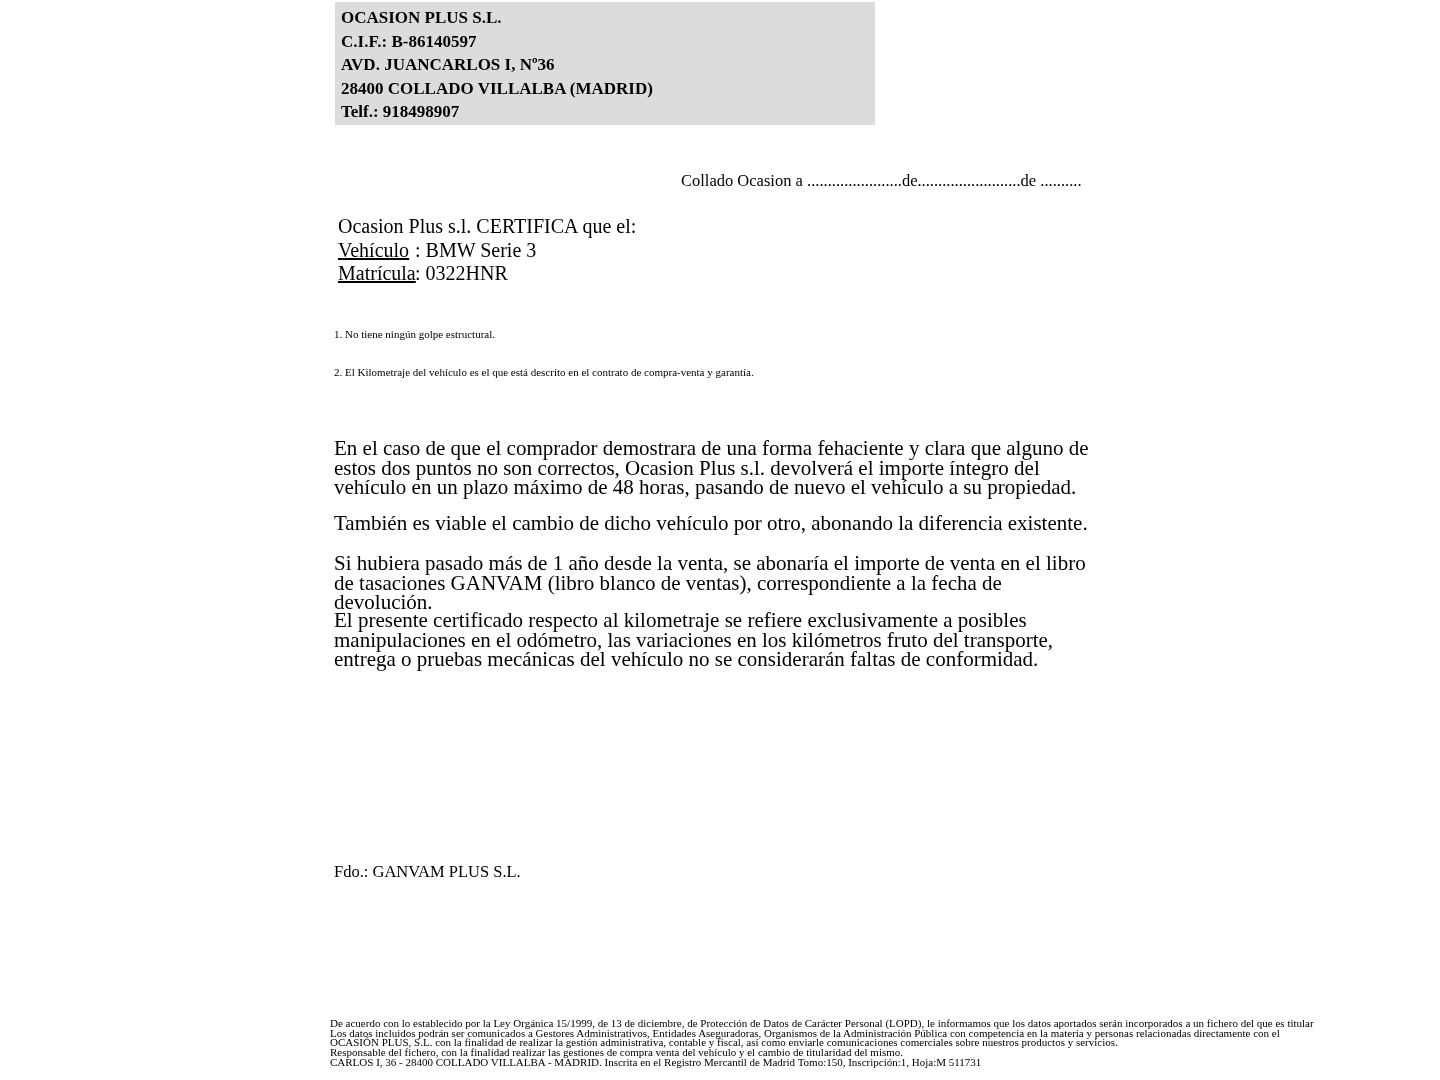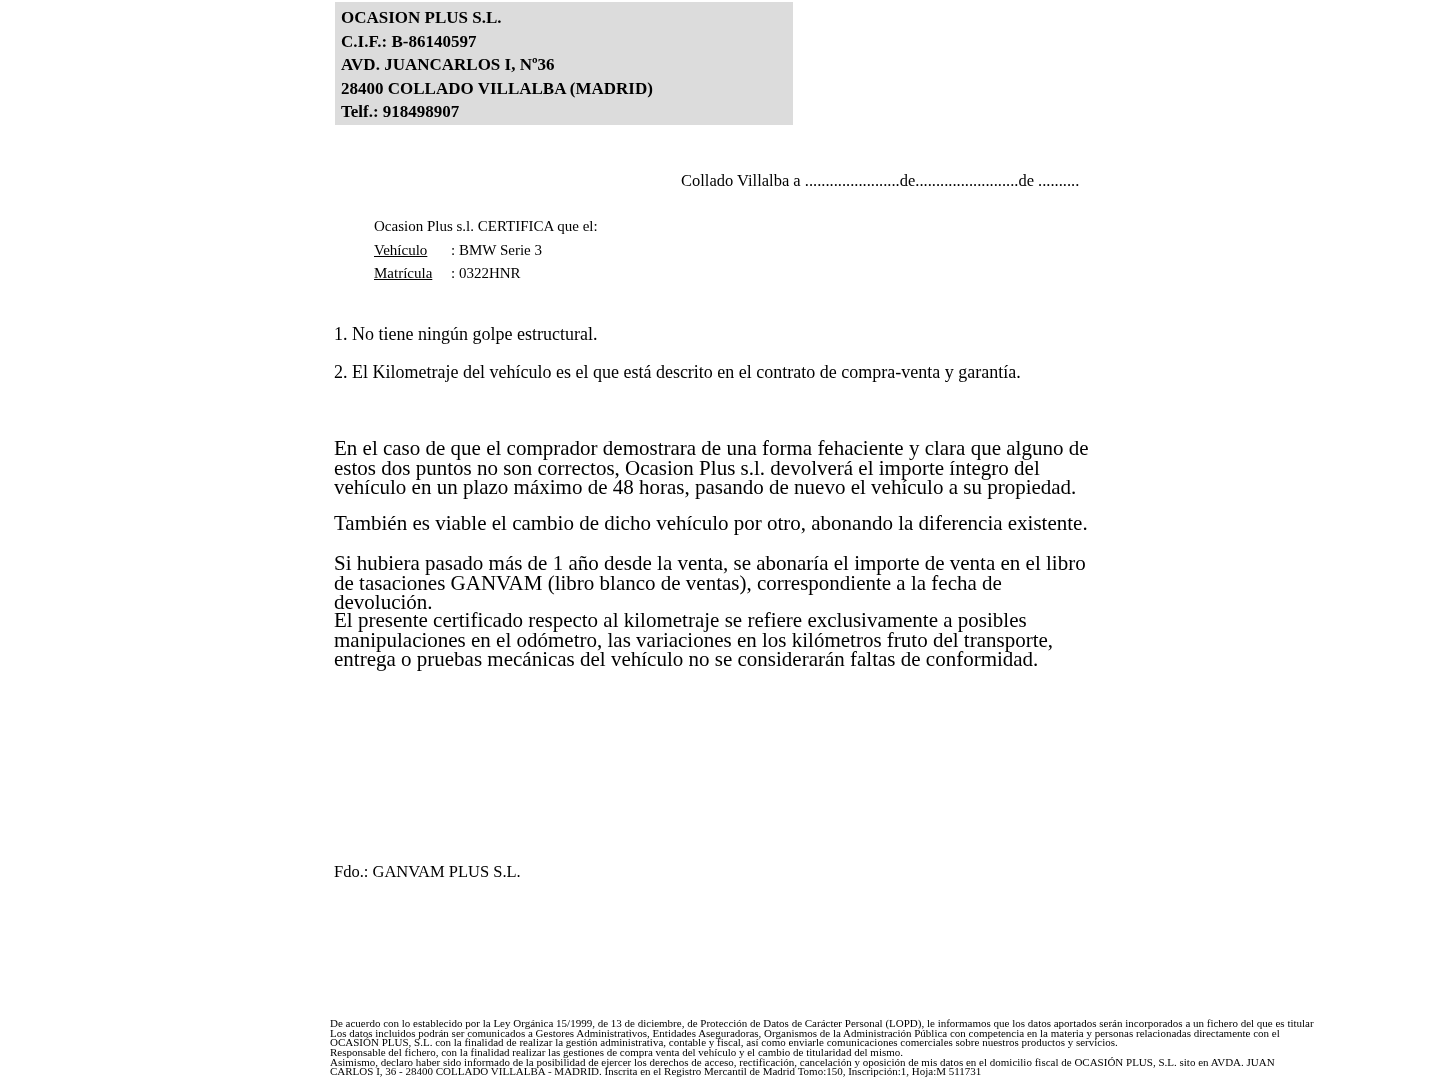--- a/index.html
+++ b/index.html
@@ -10,21 +10,21 @@
     position: relative;
     font-family: "Liberation Serif", "DejaVu Serif", serif;
     color: #000000;
     overflow: hidden;
   }
   .page { position: absolute; inset: 0; background: #ffffff; }
 
   .header-box {
     position: absolute;
     left: 335px; top: 2px;
-    width: 458px; height: 123px;
+    width: 540px; height: 123px;
     background: #dcdcdc;
     padding: 4px 0 0 6px;
   }
   .header-box .hline {
     font-weight: bold;
     font-size: 17px;
     line-height: 23.6px;
     white-space: nowrap;
   }
 
@@ -32,31 +32,30 @@
     position: absolute;
     left: 681px; top: 171px;
     font-size: 16.5px;
     line-height: 20px;
     white-space: nowrap;
   }
 
   .cert-block {
     position: absolute;
     left: 338px; top: 215px;
-    font-size: 15px;
-    margin-left: 36px;
+    font-size: 20px;
   }
   .cert-block .cline { line-height: 23.5px; white-space: nowrap; }
   .doc-label { display: inline-block; width: 77px; }
   .doc-label .u { text-decoration: underline; }
 
   .point {
     position: absolute;
     left: 334px;
-    font-size: 18px;
+    font-size: 11px;
     line-height: 20px;
     white-space: nowrap;
   }
   .point1 { top: 324px; }
   .point2 { top: 362px; }
 
   .para {
     position: absolute;
     left: 334px;
     width: 770px;
@@ -94,21 +93,21 @@
 <div class="page">
 
   <div class="header-box">
     <div class="hline">OCASION PLUS S.L.</div>
     <div class="hline">C.I.F.: B-86140597</div>
     <div class="hline">AVD. JUANCARLOS I, Nº36</div>
     <div class="hline">28400 COLLADO VILLALBA (MADRID)</div>
     <div class="hline">Telf.: 918498907</div>
   </div>
 
-  <div class="date-line">Collado Villalba a .......................de.........................de ..........</div>
+  <div class="date-line">Collado Ocasion a .......................de.........................de ..........</div>
 
   <div class="cert-block">
     <div class="cline">Ocasion Plus s.l. CERTIFICA que el:</div>
     <div class="cline">
       <span class="doc-label"><span class="u">Vehículo</span></span><span>: BMW Serie 3</span>
     </div>
     <div class="cline">
       <span class="doc-label"><span class="u">Matrícula</span></span><span>: 0322HNR</span>
     </div>
   </div>
@@ -121,17 +120,16 @@
   <div class="para para3">Si hubiera pasado más de 1 año desde la venta, se abonaría el importe de venta en el libro de tasaciones GANVAM (libro blanco de ventas), correspondiente a la fecha de devolución.</div>
   <div class="para para4">El presente certificado respecto al kilometraje se refiere exclusivamente a posibles manipulaciones en el odómetro, las variaciones en los kilómetros fruto del transporte, entrega o pruebas mecánicas del vehículo no se considerarán faltas de conformidad.</div>
 
   <div class="signature">Fdo.: GANVAM PLUS S.L.</div>
 
   <div class="legal">
     <div class="lline">De acuerdo con lo establecido por la Ley Orgánica 15/1999, de 13 de diciembre, de Protección de Datos de Carácter Personal (LOPD), le informamos que los datos aportados serán incorporados a un fichero del que es titular</div>
     <div class="lline">Los datos incluidos podrán ser comunicados a Gestores Administrativos, Entidades Aseguradoras, Organismos de la Administración Pública con competencia en la materia y personas relacionadas directamente con el</div>
     <div class="lline">OCASIÓN PLUS, S.L. con la finalidad de realizar la gestión administrativa, contable y fiscal, así como enviarle comunicaciones comerciales sobre nuestros productos y servicios.</div>
     <div class="lline">Responsable del fichero, con la finalidad realizar las gestiones de compra venta del vehículo y el cambio de titularidad del mismo.</div>
-    <div class="lline">Asimismo, declaro haber sido informado de la posibilidad de ejercer los derechos de acceso, rectificación, cancelación y oposición de mis datos en el domicilio fiscal de OCASIÓN PLUS, S.L. sito en AVDA. JUAN</div>
     <div class="lline">CARLOS I, 36 - 28400 COLLADO VILLALBA - MADRID. Inscrita en el Registro Mercantil de Madrid Tomo:150, Inscripción:1, Hoja:M 511731</div>
   </div>
 
 </div>
 
 </body></html>

